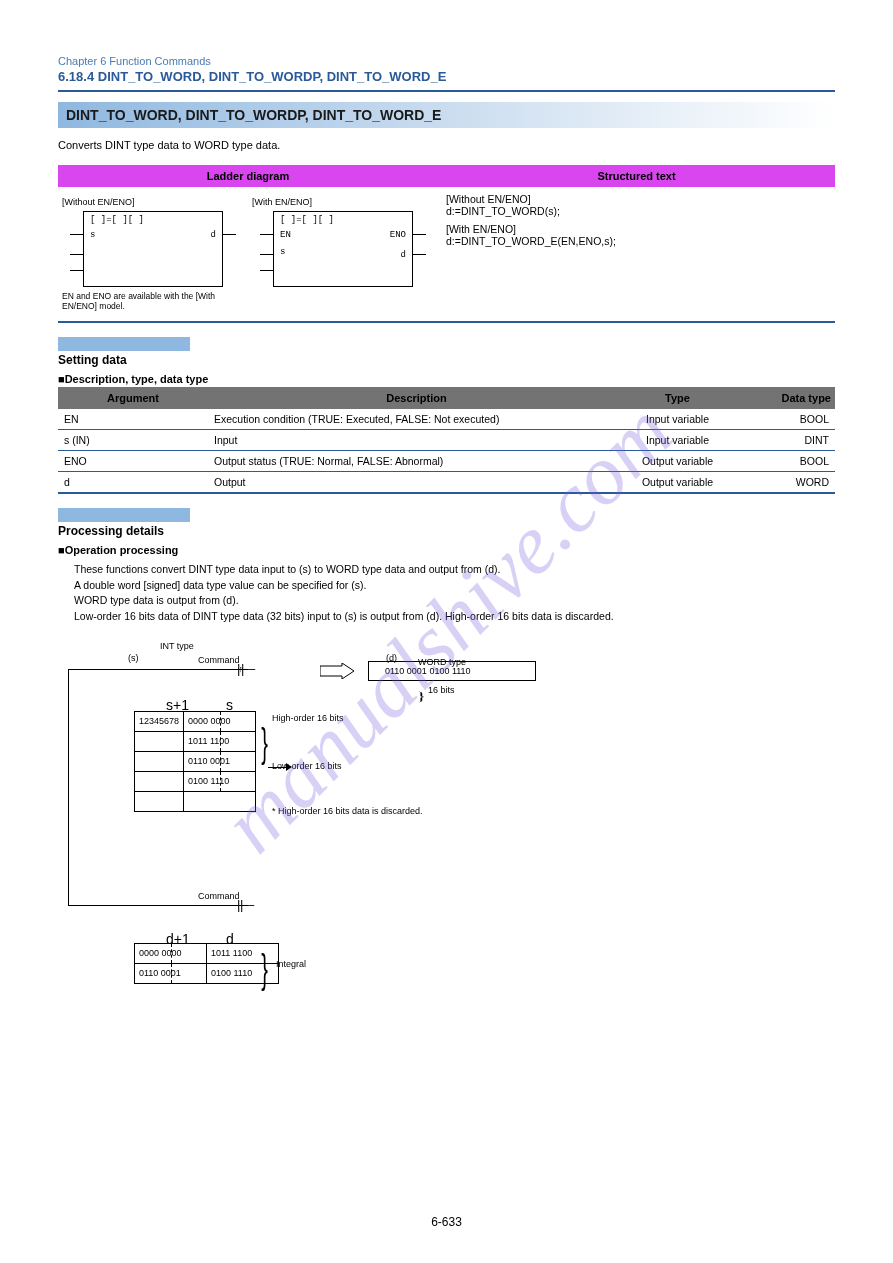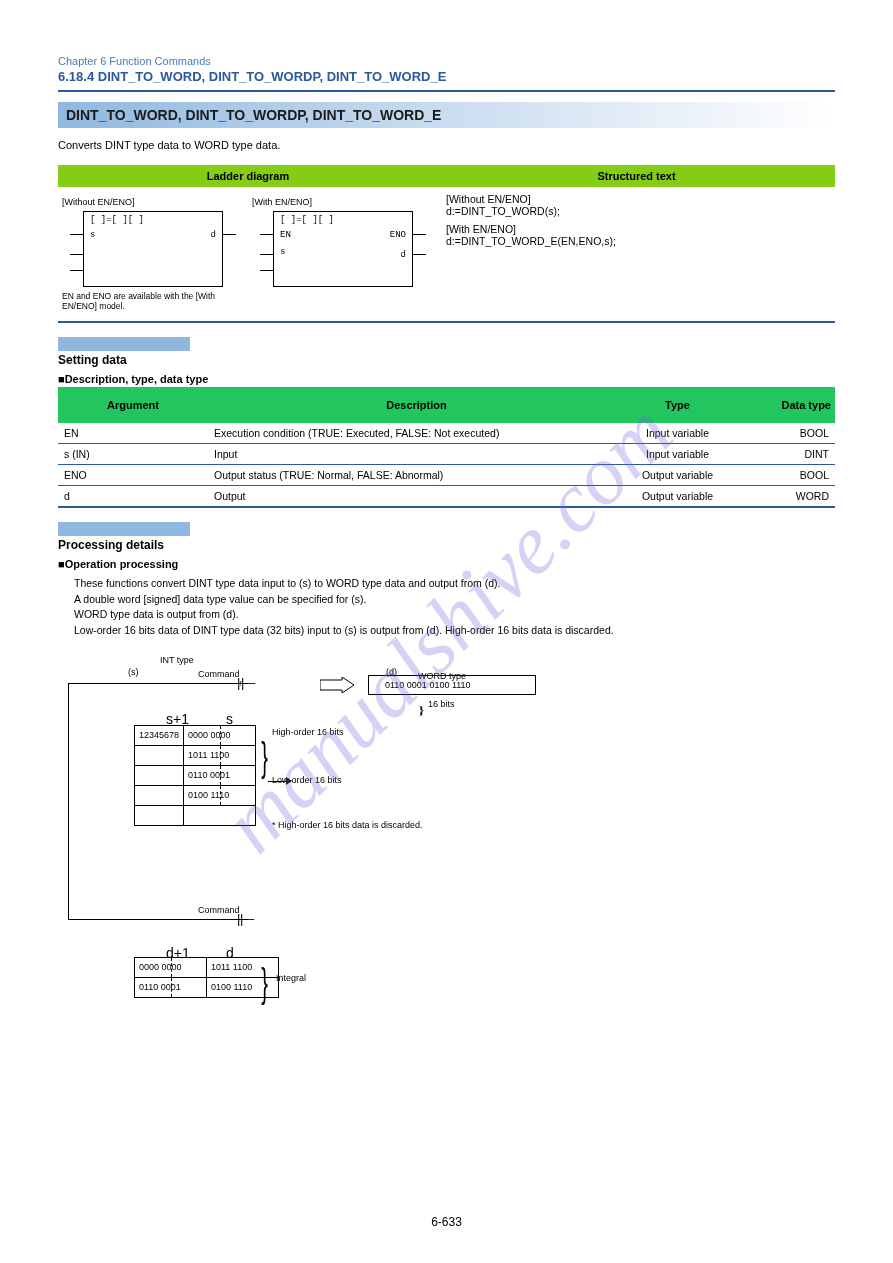--- a/index.html
+++ b/index.html
@@ -32,38 +32,38 @@
     height: 26px;
     padding: 5px 8px;
     font-weight: bold;
     font-size: 14px;
     color: #1a1a1a;
     background: linear-gradient(to right, #8fb8e0 0%, #c5d9ee 45%, #ffffff 100%);
     margin-bottom: 10px;
   }
   .desc-text { margin: 4px 0 12px 0; line-height: 1.35; }
   table.symbology { width: 100%; border-collapse: collapse; margin-bottom: 14px; }
-  table.symbology th { background: #84cc16; text-align: center; font-weight: bold; padding: 5px 6px; font-size: 11px; }
+  table.symbology th { background: #d946ef; text-align: center; font-weight: bold; padding: 5px 6px; font-size: 11px; }
   table.symbology td { padding: 6px 8px; vertical-align: top; font-size: 10.5px; border-bottom: 2px solid #2a5a9a; }
   .ladder-cell { width: 190px; padding: 10px 4px 10px 4px !important; }
   .ladder-box {
     width: 140px; height: 76px; border: 1px solid #000; position: relative; margin: 0 auto;
     font-family: 'Courier New', monospace; font-size: 9px; line-height: 1.2;
   }
   .ladder-box .inner { position: absolute; left: 6px; top: 3px; right: 6px; }
   .ladder-box .rail-l, .ladder-box .rail-r { position: absolute; width: 14px; border-top: 1px solid #000; }
   .ladder-box .row1l { left: -14px; top: 22px; } .ladder-box .row1r { right: -14px; top: 22px; }
   .ladder-box .row2l { left: -14px; top: 42px; }
   .ladder-box .row3l { left: -14px; top: 58px; }
   .ladder-rows { position: absolute; left: 6px; top: 18px; font-size: 9px; }
   .sub-band {
     height: 14px; width: 132px; background: #8fb8e0; margin: 6px 0 2px 0;
   }
   table.params { width: 100%; border-collapse: collapse; margin-bottom: 14px; }
-  table.params th { background: #22c55e; text-align: center; font-weight: bold; padding: 12px 4px; font-size: 11px; }
+  table.params th { background: #737373; text-align: center; font-weight: bold; padding: 5px 4px; font-size: 11px; }
   table.params td { padding: 4px 6px; font-size: 10.5px; border-bottom: 1px solid #2a5a9a; }
   table.params .c1 { width: 150px; }
   table.params .c3 { width: 105px; text-align: center; }
   table.params .c4 { width: 105px; text-align: right; }
   table.params tr:last-child td { border-bottom: 2px solid #2a5a9a; }
 
   .func-text { font-size: 10.5px; line-height: 1.5; margin: 6px 0 16px 0; }
   .bullet { margin-left: 16px; }
 
   

